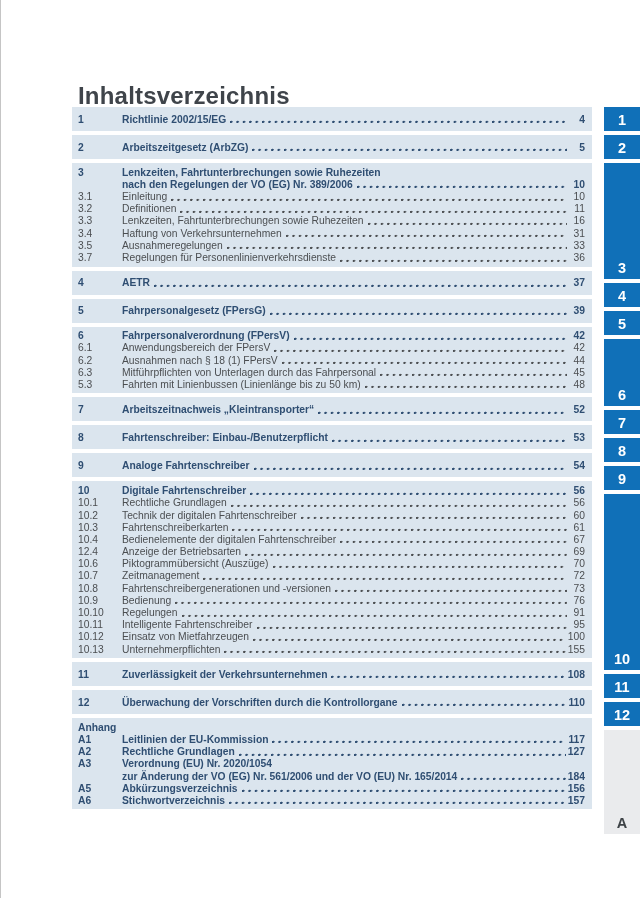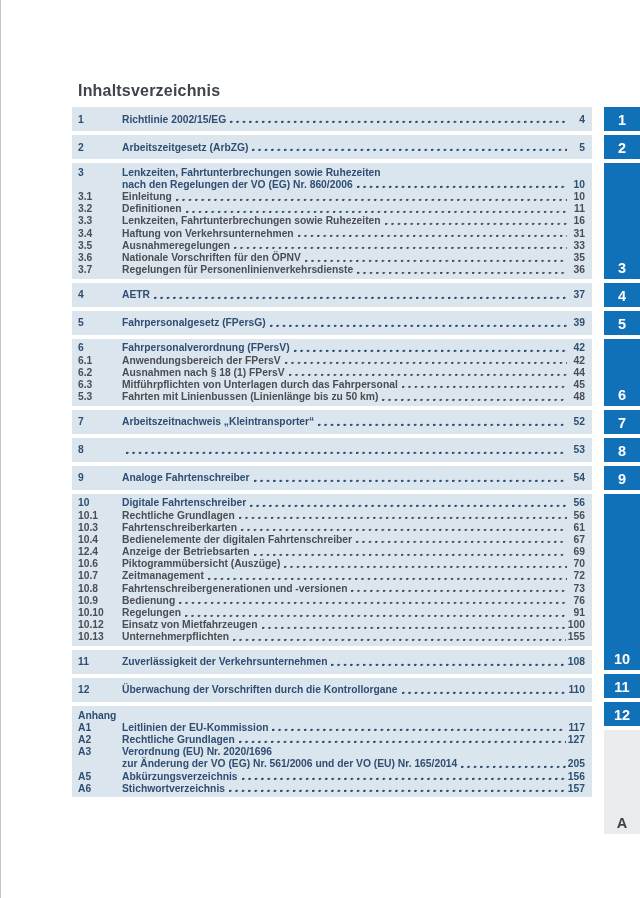--- a/index.html
+++ b/index.html
@@ -1,32 +1,32 @@
 <!DOCTYPE html>
 <html style="--page-bg: #ffffff; --band-blue: #dbe5ee; --tab-blue: #1070b8; --tab-light-bg: #eaebed; --tab-light-text: #3e4347; --chapter-text: #2f4e72; --body-text: #4b4e51; --title-text: #3f444a;"><head>
 <meta charset="utf-8">
 <style>
   html,body{margin:0;padding:0;background:#ffffff;}
   .page{position:relative;width:640px;height:898px;background:var(--page-bg,#ffffff);overflow:hidden;
         font-family:"Liberation Sans",sans-serif;}
   .scan-edge{position:absolute;left:0;top:0;width:1px;height:898px;background:rgba(150,150,150,.55);}
-  .title{position:absolute;left:78px;top:82px;margin:0;font-size:16px;letter-spacing:.2px;
+  .title{position:absolute;left:78px;top:82px;margin:0;font-size:24px;letter-spacing:.2px;
          font-weight:bold;color:var(--title-text,#3f444a);}
   .content{position:absolute;left:72px;top:107px;width:520px;}
   .band{background:var(--band-blue,#dbe5ee);margin-bottom:4px;padding:0 7px 0 6px;box-sizing:border-box;}
   .band.single{height:24px;display:flex;align-items:center;}
   .band.single .row{flex:1;}
   .band.multi{padding-top:3px;padding-bottom:3px;}
   .row{display:flex;align-items:flex-end;height:12.2px;font-size:10.3px;line-height:11.5px;}
   .row .num{width:44px;flex:none;}
   .row .ttl{flex:none;white-space:nowrap;text-align:center;}
   .row .leader{flex:1;height:9px;margin:0 2px 1px 4px;background-repeat:repeat-x;background-size:6.4px 9px;}
   .row .page-num{flex:none;min-width:16px;text-align:right;}
   .row.chapter,.row.label{font-weight:bold;color:var(--chapter-text,#2f4e72);}
-  .row.sub{color:var(--body-text,#4b4e51);font-weight:bold;}
+  .row.sub{color:var(--body-text,#4b4e51);}
   .row.chapter .leader{background-image:radial-gradient(circle at 1.2px 6.8px,var(--chapter-text,#2f4e72) 1.05px,rgba(0,0,0,0) 1.4px);}
   .row.sub .leader{background-image:radial-gradient(circle at 1.2px 6.8px,var(--body-text,#4b4e51) 1px,rgba(0,0,0,0) 1.35px);}
   .tab{position:absolute;left:604px;width:36px;box-sizing:border-box;background:var(--tab-blue,#1070b8);
        color:#ffffff;font-weight:bold;font-size:14.5px;display:flex;align-items:flex-end;
        justify-content:center;padding-bottom:3px;}
   .tab.light{background:var(--tab-light-bg,#eaebed);color:var(--tab-light-text,#3e4347);}
 </style>
 </head>
 <body>
 
@@ -50,21 +50,21 @@
           <span class="page-num">5</span>
         </div>
       </div>
       <div class="band multi">
         <div class="row chapter">
           <span class="num">3</span>
           <span class="ttl">Lenkzeiten, Fahrtunterbrechungen sowie Ruhezeiten</span>
         </div>
         <div class="row chapter">
           <span class="num"></span>
-          <span class="ttl">nach den Regelungen der VO (EG) Nr. 860/2006</span>
+          <span class="ttl">nach den Regelungen der VO (EG) Nr. 389/2006</span>
           <span class="leader"></span>
           <span class="page-num">10</span>
         </div>
         <div class="row sub">
           <span class="num">3.1</span>
           <span class="ttl">Einleitung</span>
           <span class="leader"></span>
           <span class="page-num">10</span>
         </div>
         <div class="row sub">
@@ -85,26 +85,20 @@
           <span class="leader"></span>
           <span class="page-num">31</span>
         </div>
         <div class="row sub">
           <span class="num">3.5</span>
           <span class="ttl">Ausnahmeregelungen</span>
           <span class="leader"></span>
           <span class="page-num">33</span>
         </div>
         <div class="row sub">
-          <span class="num">3.6</span>
-          <span class="ttl">Nationale Vorschriften für den ÖPNV</span>
-          <span class="leader"></span>
-          <span class="page-num">35</span>
-        </div>
-        <div class="row sub">
           <span class="num">3.7</span>
           <span class="ttl">Regelungen für Personenlinienverkehrsdienste</span>
           <span class="leader"></span>
           <span class="page-num">36</span>
         </div>
       </div>
       <div class="band single">
         <div class="row chapter">
           <span class="num">4</span>
           <span class="ttl">AETR</span>
@@ -156,20 +150,21 @@
         <div class="row chapter">
           <span class="num">7</span>
           <span class="ttl">Arbeitszeitnachweis „Kleintransporter“</span>
           <span class="leader"></span>
           <span class="page-num">52</span>
         </div>
       </div>
       <div class="band single">
         <div class="row chapter">
           <span class="num">8</span>
+          <span class="ttl">Fahrtenschreiber: Einbau-/Benutzerpflicht</span>
           <span class="leader"></span>
           <span class="page-num">53</span>
         </div>
       </div>
       <div class="band single">
         <div class="row chapter">
           <span class="num">9</span>
           <span class="ttl">Analoge Fahrtenschreiber</span>
           <span class="leader"></span>
           <span class="page-num">54</span>
@@ -182,20 +177,26 @@
           <span class="leader"></span>
           <span class="page-num">56</span>
         </div>
         <div class="row sub">
           <span class="num">10.1</span>
           <span class="ttl">Rechtliche Grundlagen</span>
           <span class="leader"></span>
           <span class="page-num">56</span>
         </div>
         <div class="row sub">
+          <span class="num">10.2</span>
+          <span class="ttl">Technik der digitalen Fahrtenschreiber</span>
+          <span class="leader"></span>
+          <span class="page-num">60</span>
+        </div>
+        <div class="row sub">
           <span class="num">10.3</span>
           <span class="ttl">Fahrtenschreiberkarten</span>
           <span class="leader"></span>
           <span class="page-num">61</span>
         </div>
         <div class="row sub">
           <span class="num">10.4</span>
           <span class="ttl">Bedienelemente der digitalen Fahrtenschreiber</span>
           <span class="leader"></span>
           <span class="page-num">67</span>
@@ -228,20 +229,26 @@
           <span class="num">10.9</span>
           <span class="ttl">Bedienung</span>
           <span class="leader"></span>
           <span class="page-num">76</span>
         </div>
         <div class="row sub">
           <span class="num">10.10</span>
           <span class="ttl">Regelungen</span>
           <span class="leader"></span>
           <span class="page-num">91</span>
+        </div>
+        <div class="row sub">
+          <span class="num">10.11</span>
+          <span class="ttl">Intelligente Fahrtenschreiber</span>
+          <span class="leader"></span>
+          <span class="page-num">95</span>
         </div>
         <div class="row sub">
           <span class="num">10.12</span>
           <span class="ttl">Einsatz von Mietfahrzeugen</span>
           <span class="leader"></span>
           <span class="page-num">100</span>
         </div>
         <div class="row sub">
           <span class="num">10.13</span>
           <span class="ttl">Unternehmerpflichten</span>
@@ -276,27 +283,27 @@
           <span class="page-num">117</span>
         </div>
         <div class="row chapter">
           <span class="num">A2</span>
           <span class="ttl">Rechtliche Grundlagen</span>
           <span class="leader"></span>
           <span class="page-num">127</span>
         </div>
         <div class="row chapter">
           <span class="num">A3</span>
-          <span class="ttl">Verordnung (EU) Nr. 2020/1696</span>
+          <span class="ttl">Verordnung (EU) Nr. 2020/1054</span>
         </div>
         <div class="row chapter">
           <span class="num"></span>
           <span class="ttl">zur Änderung der VO (EG) Nr. 561/2006 und der VO (EU) Nr. 165/2014</span>
           <span class="leader"></span>
-          <span class="page-num">205</span>
+          <span class="page-num">184</span>
         </div>
         <div class="row chapter">
           <span class="num">A5</span>
           <span class="ttl">Abkürzungsverzeichnis</span>
           <span class="leader"></span>
           <span class="page-num">156</span>
         </div>
         <div class="row chapter">
           <span class="num">A6</span>
           <span class="ttl">Stichwortverzeichnis</span>

